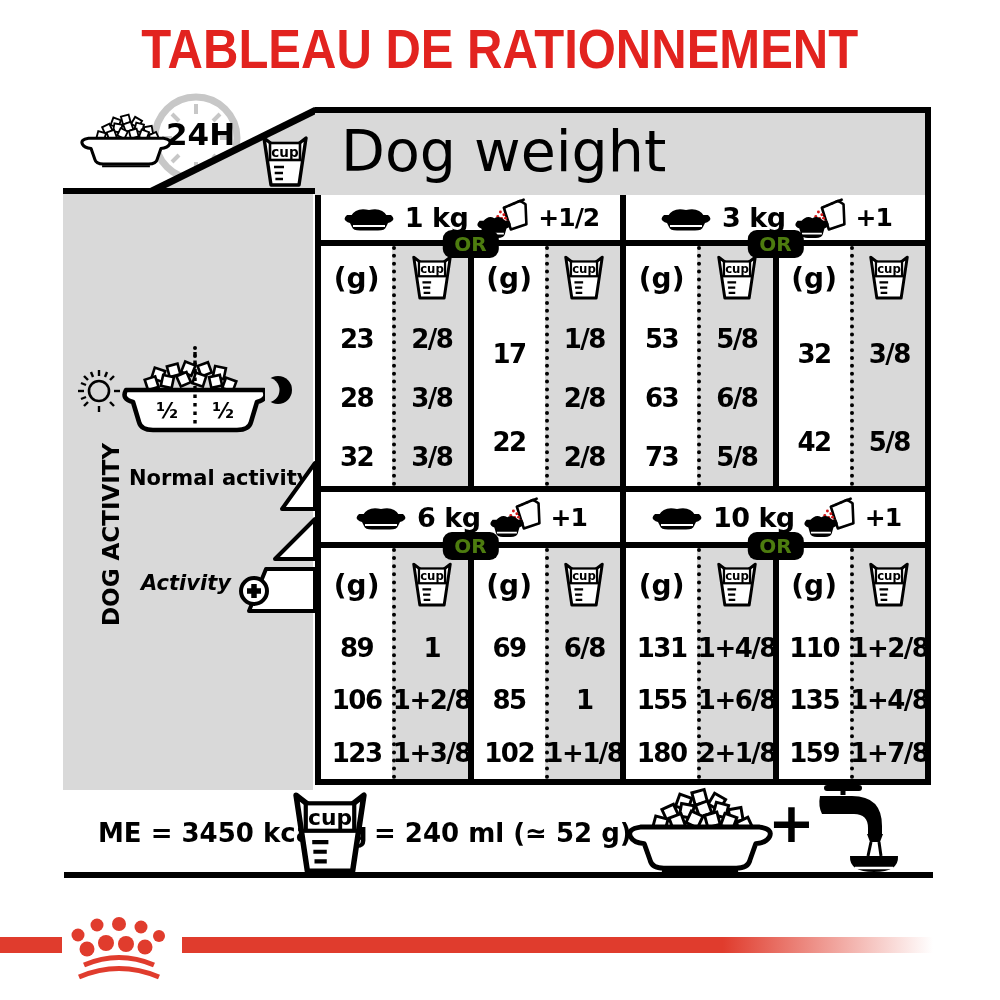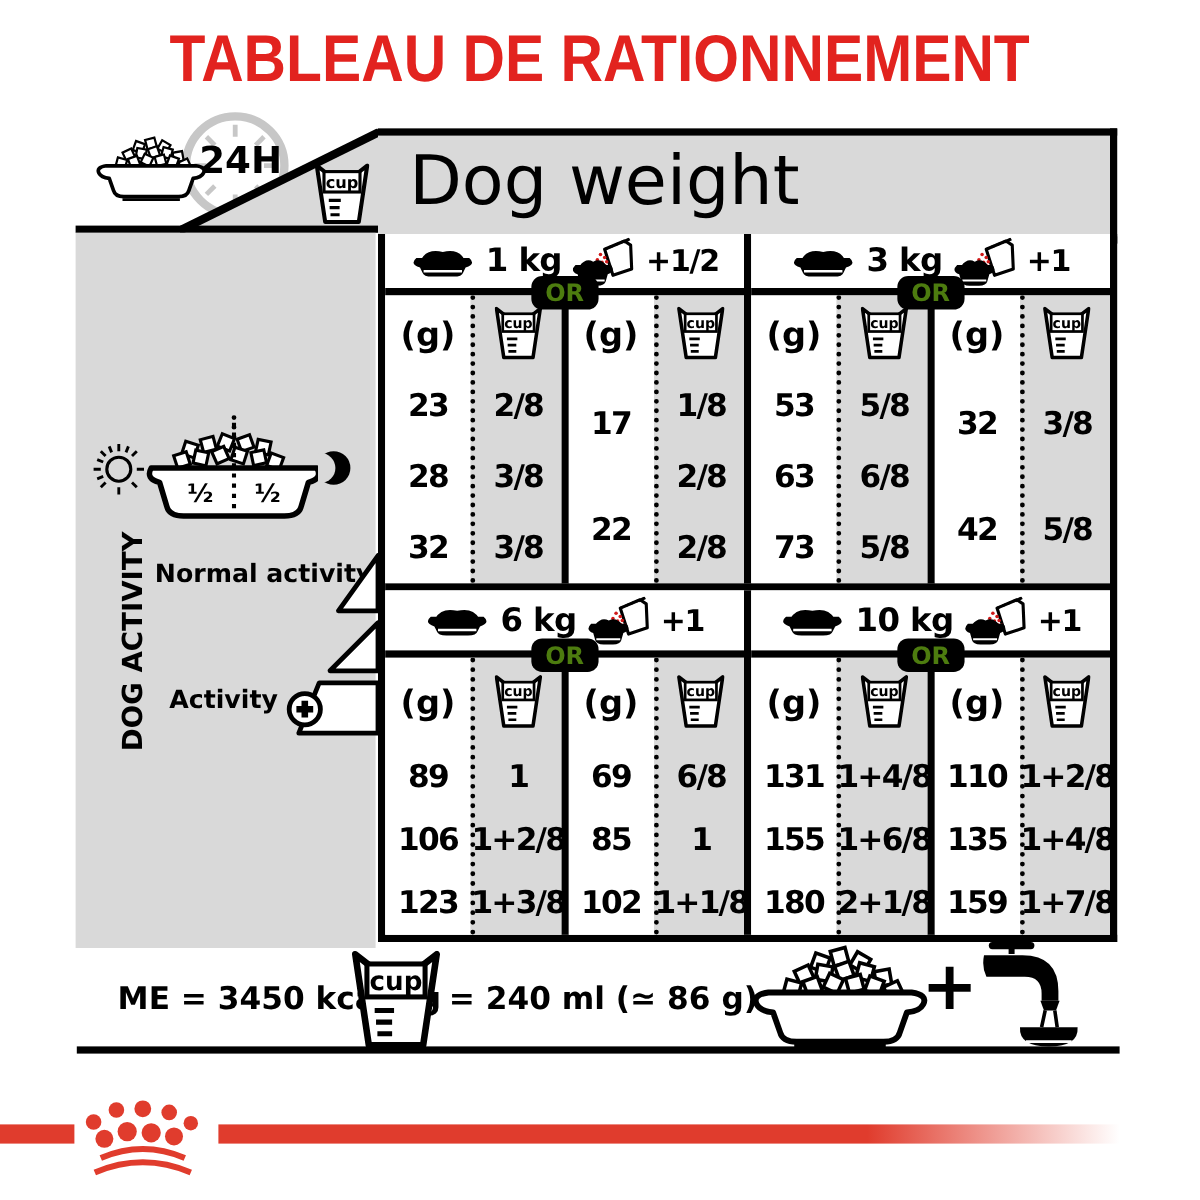--- a/index.html
+++ b/index.html
@@ -22,21 +22,21 @@
                  font-size:57px;line-height:76px;padding-left:26px;}
   
   .sidebar{position:absolute;left:63px;top:194px;width:250px;height:596px;background:#d9d9d9;}
   .sb-dot-line{position:absolute;left:130px;top:152px;width:0;height:36px;border-left:4px dotted #000;}
   .sun-svg{position:absolute;left:10px;top:170px;width:52px;height:52px;}
   .bowlhalf-svg{position:absolute;left:57px;top:158px;width:150px;height:96px;}
   .moon-svg{position:absolute;left:202px;top:178px;width:28px;height:36px;}
   .dog-activity{position:absolute;left:-37px;top:332px;width:172px;height:28px;text-align:center;
                 font-size:23px;font-weight:bold;transform:rotate(-90deg);white-space:nowrap;}
   .normal-label{position:absolute;left:66px;top:272px;font-size:21px;font-weight:bold;}
-  .activity-label{position:absolute;left:78px;top:377px;font-size:21px;font-weight:bold;}
+  .activity-label{position:absolute;left:78px;top:377px;font-size:21px;font-weight:bold;font-style:italic;}
   .tri1{position:absolute;left:212px;top:266px;width:44px;height:52px;}
   .tri2{position:absolute;left:208px;top:322px;width:48px;height:46px;}
   .tri3{position:absolute;left:182px;top:372px;width:74px;height:48px;}
   .plus-circle{position:absolute;left:174px;top:380px;width:34px;height:34px;z-index:2;}
   
   .table{position:absolute;left:315px;top:195px;width:616px;height:590px;box-sizing:border-box;
          border-left:6px solid #000;border-right:6px solid #000;border-bottom:6px solid #000;background:#fff;}
   .half{display:flex;}
   .half1{height:297px;border-bottom:6px solid #000;box-sizing:border-box;}
   .half2{height:287px;}
@@ -440,21 +440,21 @@
           </div>
         </div>
       </div>
     </div>
   </div>
 
   <div class="me-label">ME = 3450 kcal/kg</div>
   <svg class="cup-big" viewBox="0 0 46 52">
       <use href="#sym-cup"></use>
     </svg>
-  <div class="vol-label">= 240 ml (≃ 86 g)</div>
+  <div class="vol-label">= 240 ml (≃ 52 g)</div>
   <svg class="bowl-bottom" viewBox="0 0 150 90">
     <use href="#sym-kibble-bowl"></use>
   </svg>
   <div class="plus-big">+</div>
   <svg class="tap-svg" viewBox="0 0 90 96" style="position:absolute;left:810px;top:782px;width:90px;height:96px;">
     <path d="M33 2 L33 13" stroke="#000" stroke-width="5"></path>
     <path d="M17 6 L49 6" stroke="#000" stroke-width="6" stroke-linecap="round"></path>
     <path d="M10 14 Q8 24 12 32 L44 32 Q58 32 58 46 L58 52 L72 52 L72 44 Q72 14 42 14 Z" fill="#000"></path>
     <path d="M57 52 L73 52 L70 60 L60 60 Z" fill="#000"></path>
     <path d="M61 60 L58 74 M69 60 L71 74" stroke="#000" stroke-width="3"></path>

